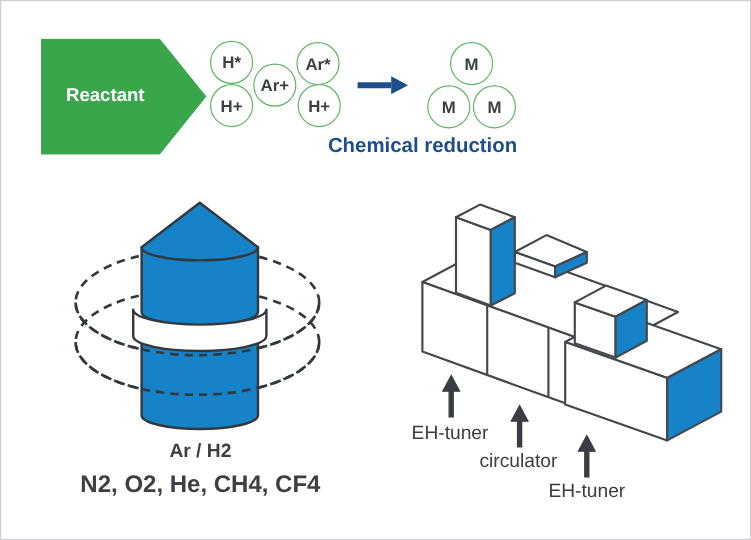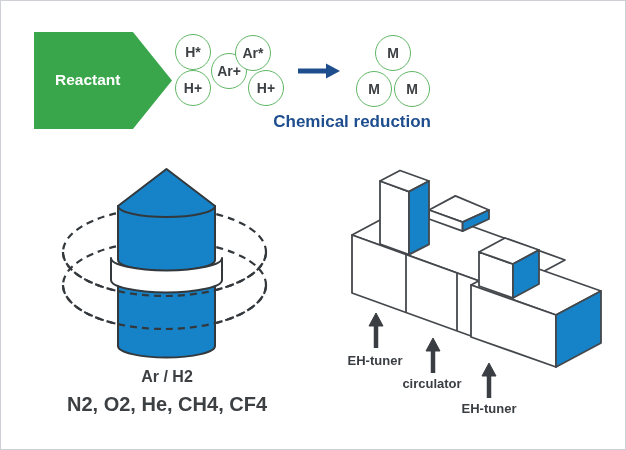--- a/index.html
+++ b/index.html
@@ -30,38 +30,38 @@
   .rx-arrow{position:absolute;left:296px;top:58px;}
   
   .torch-svg{position:absolute;left:40px;top:160px;}
   .gas-labels{position:absolute;left:46px;top:367px;width:240px;text-align:center;
     color:#3d4043;font-weight:700;}
   .gas-line1{font-size:16px;}
   .gas-line2{font-size:20px;margin-top:7px;}
   
   .wg-svg{position:absolute;left:340px;top:165px;}
   .wg-label{position:absolute;width:120px;text-align:center;color:#3a3e42;
-    font-size:13px;font-weight:700;}
+    font-size:16px;font-weight:400;}
   .wg-label.l1{left:314px;top:352px;}
   .wg-label.l2{left:371px;top:375px;}
   .wg-label.l3{left:428px;top:400px;}
 </style>
 </head>
 <body>
 
 <div class="stage">
 
   <div class="feed-arrow">
     <div class="feed-line">Reactant</div>
   </div>
 
   <div class="circle" style="left:174px;top:33px;">H*</div>
   <div class="circle" style="left:174px;top:69px;">H+</div>
   <div class="circle" style="left:210px;top:52px;">Ar+</div>
-  <div class="circle" style="left:234px;top:34px;">Ar*</div>
+  <div class="circle" style="left:246px;top:34px;">Ar*</div>
   <div class="circle" style="left:247px;top:69px;">H+</div>
 
   <svg class="rx-arrow" width="46" height="24">
     <line x1="1" y1="12" x2="29" y2="12" stroke="#1e4e8e" stroke-width="5"></line>
     <polygon points="29,4.5 29,19.5 43,12" fill="#1e4e8e"></polygon>
   </svg>
 
   <div class="circle" style="left:374px;top:34px;">M</div>
   <div class="circle" style="left:355px;top:70px;">M</div>
   <div class="circle" style="left:393px;top:70px;">M</div>

